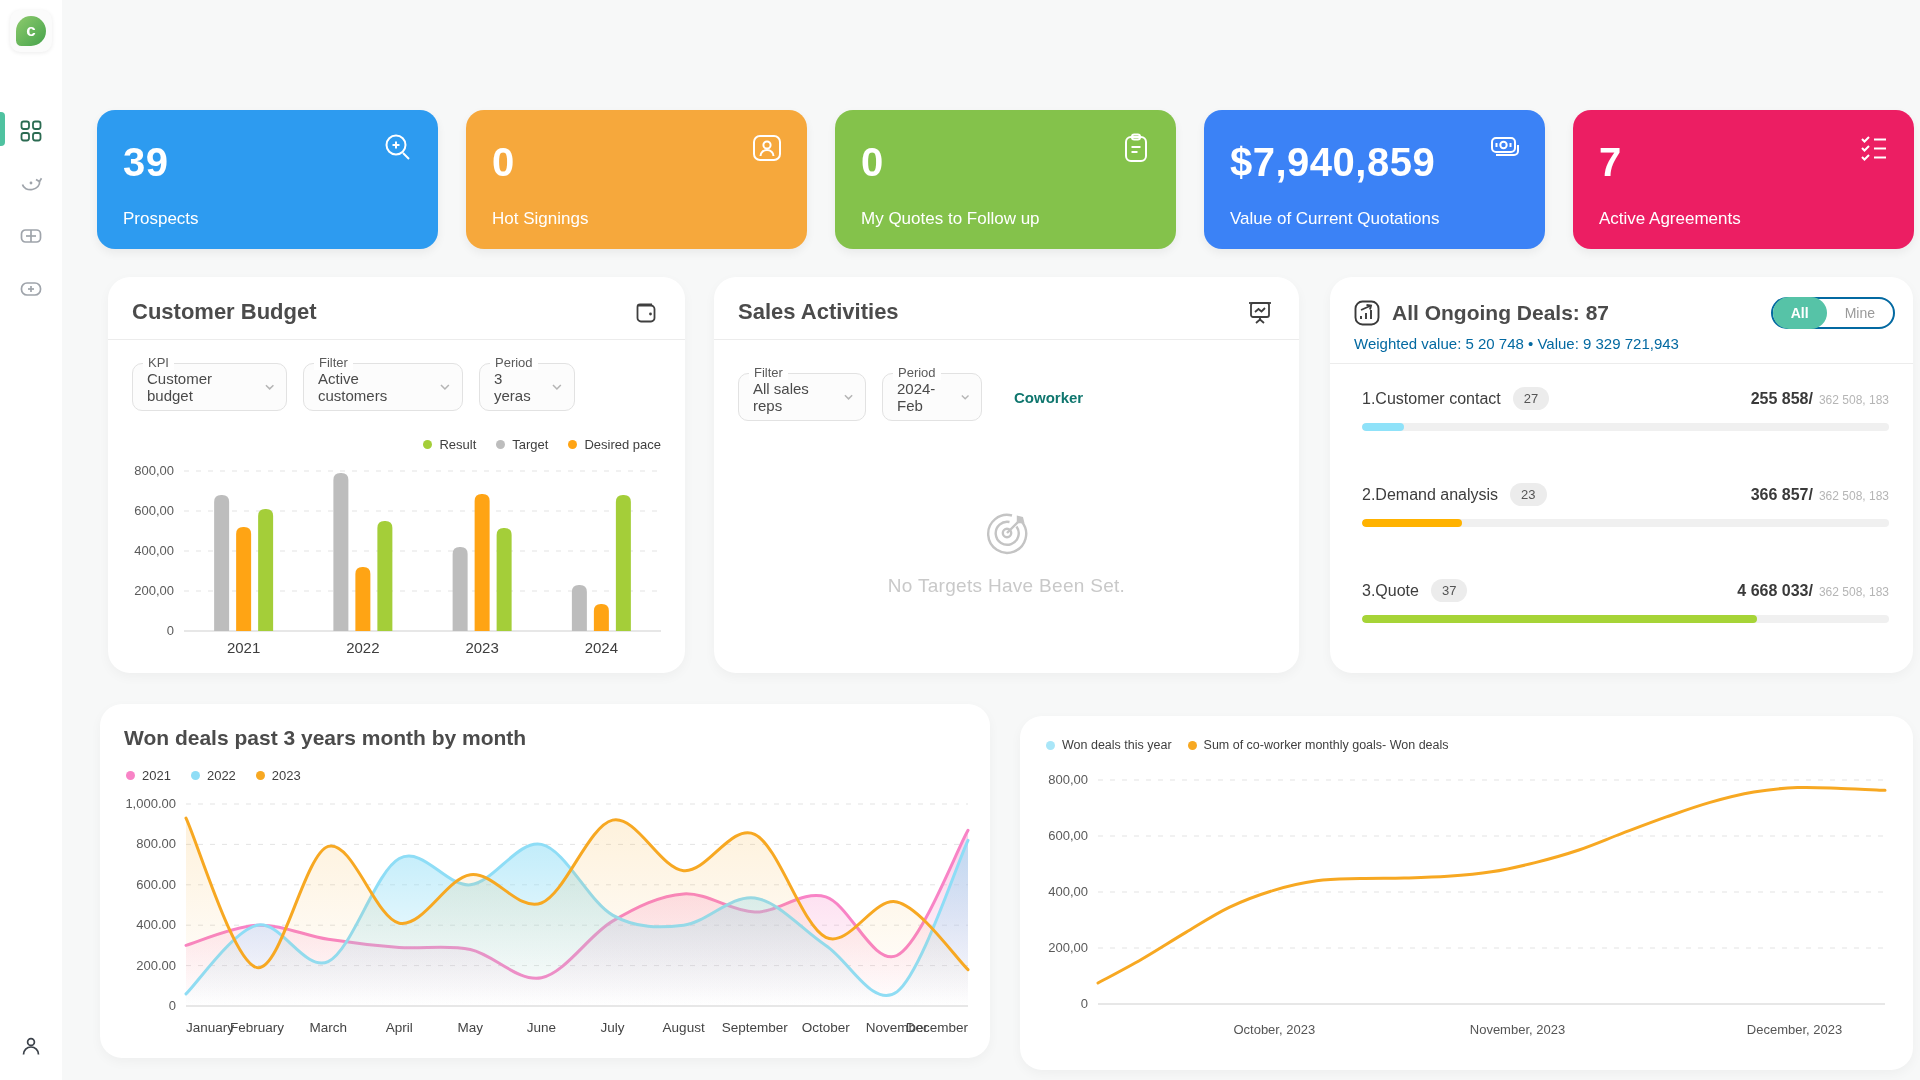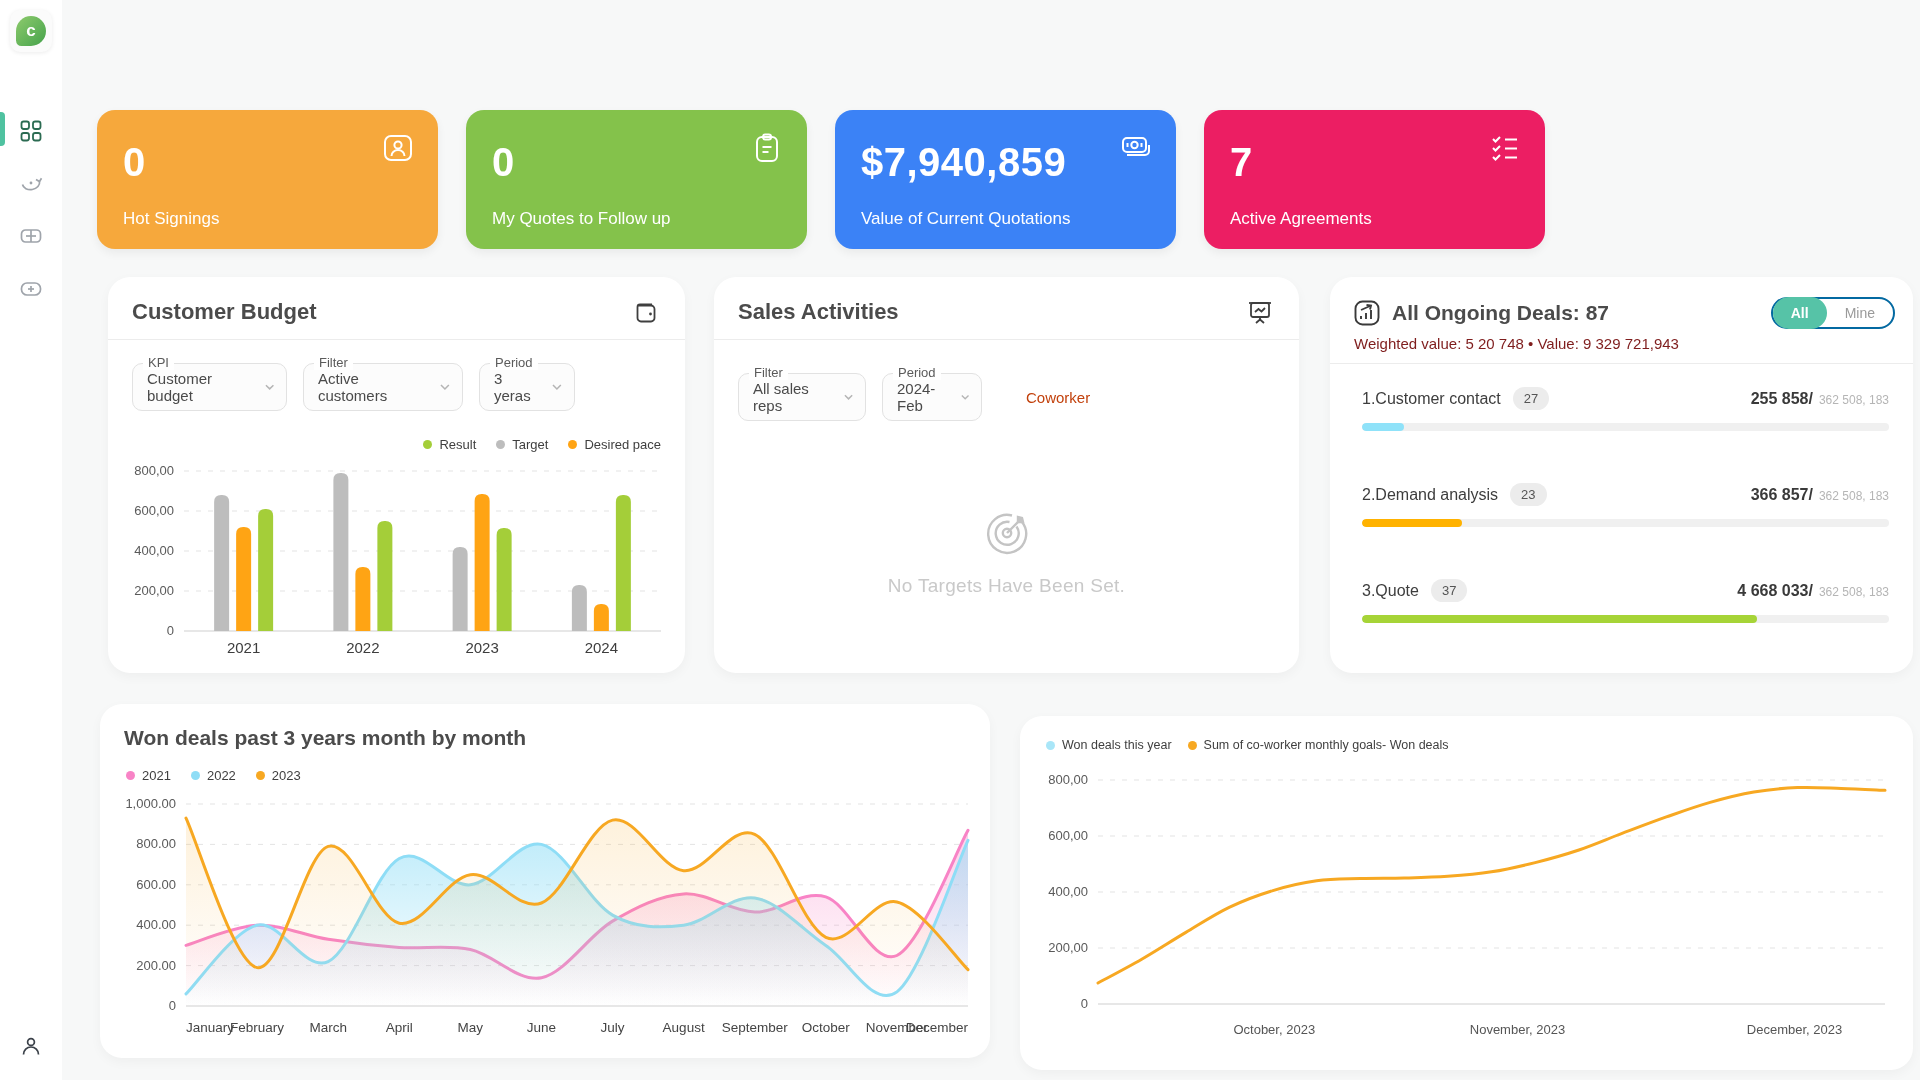--- a/index.html
+++ b/index.html
@@ -57,35 +57,35 @@
   .selects { position: absolute; display: flex; gap: 16px; align-items: flex-start; }
   .select {
     position: relative; border: 1px solid #e2e2e2; border-radius: 10px; background: #fcfcfc;
     height: 48px; display: flex; align-items: center; gap: 10px;
     padding: 0 12px 0 14px; font-size: 15px; color: #4a4a4a; cursor: pointer;
   }
   .select .flabel {
     position: absolute; top: -9px; left: 10px; background: #fff; padding: 0 5px;
     font-size: 13px; color: #5b5b5b;
   }
-  .coworker { font-size: 15px; color: #c2410c; align-self: center; margin-left: 28px; }
+  .coworker { font-size: 15px; color: #0f766e; align-self: center; margin-left: 16px; font-weight: bold; }
   
   .legend { display: flex; gap: 20px; align-items: center; }
   .legend-item { display: flex; gap: 7px; align-items: center; font-size: 13px; color: #3f3f3f; }
   .dot { width: 9px; height: 9px; border-radius: 50%; flex: none; }
   
   .empty { position: absolute; top: 232px; left: 0; right: 0; text-align: center; color: #c9c9c9; }
   .empty-text { margin-top: 14px; font-size: 19px; letter-spacing: .3px; }
   
   .deals-header { position: absolute; left: 22px; right: 18px; top: 20px; display: flex; align-items: center; gap: 10px; }
   .deals-title { font-size: 21px; font-weight: bold; color: #4b4b4b; flex: 1; }
   .toggle { display: flex; align-items: center; border: 2px solid #0369a1; border-radius: 17px; background: #fff; height: 32px; }
   .toggle .opt { padding: 0 18px; font-size: 14px; height: 32px; display: flex; align-items: center; border-radius: 16px; color: #9a9a9a; cursor: pointer; }
   .toggle .opt.active { color: #fff; font-weight: bold; }
-  .deals-subtitle { position: absolute; left: 24px; top: 58px; font-size: 15px; color: #7f1d1d; }
+  .deals-subtitle { position: absolute; left: 24px; top: 58px; font-size: 15px; color: #0369a1; }
   .deals-divider { top: 86px; }
   .deal-rows { position: absolute; left: 24px; right: 24px; top: 110px; display: flex; flex-direction: column; gap: 52px; margin-left: 8px; }
   .deal-row-top { display: flex; align-items: center; }
   .deal-label { font-size: 16px; color: #3d3d3d; }
   .deal-badge { margin-left: 12px; background: #ececec; color: #555; font-size: 13px; border-radius: 12px; padding: 4px 11px; }
   .deal-values { margin-left: auto; display: flex; align-items: baseline; gap: 6px; }
   .deal-value { font-size: 16px; font-weight: bold; color: #3a3a3a; }
   .deal-total { font-size: 12px; color: #b5b5b5; }
   .track { margin-top: 13px; height: 8px; border-radius: 4px; background: #f0f0f0; overflow: hidden; }
   .fill { height: 8px; border-radius: 4px; }
@@ -134,20 +134,30 @@
   </nav>
   <div class="user-slot nav-item">
     <svg width="24" height="24" viewBox="0 0 24 24" fill="none" stroke="#3b4149" stroke-width="1.7">
       <circle cx="12" cy="8" r="3.4"></circle>
       <path d="M4.5 20.5 a 7.5 7.5 0 0 1 15 0"></path>
     </svg>
   </div>
 </aside>
 
 <section class="kpi-row">
+  <div class="kpi-card" style="background: rgb(45, 155, 240);">
+    <div class="kpi-value">39</div>
+    <div class="kpi-label">Prospects</div>
+    <svg class="kpi-icon" width="36" height="36" viewBox="0 0 36 36" fill="none" stroke="#fff" stroke-width="2">
+      <circle cx="16" cy="15" r="9.5"></circle>
+        <line x1="23" y1="23" x2="29" y2="29"></line>
+      <line x1="16" y1="11.5" x2="16" y2="18.5"></line>
+        <line x1="12.5" y1="15" x2="19.5" y2="15"></line>
+    </svg>
+  </div>
   <div class="kpi-card" style="background: rgb(246, 168, 60);">
     <div class="kpi-value">0</div>
     <div class="kpi-label">Hot Signings</div>
     <svg class="kpi-icon" width="36" height="36" viewBox="0 0 36 36" fill="none" stroke="#fff" stroke-width="2">
       <rect x="5" y="6" width="26" height="24" rx="6"></rect>
       <circle cx="18" cy="15" r="3.6"></circle>
         <path d="M11.5 26 a 6.5 6 0 0 1 13 0"></path>
     </svg>
   </div>
   <div class="kpi-card" style="background: rgb(132, 194, 75);">

